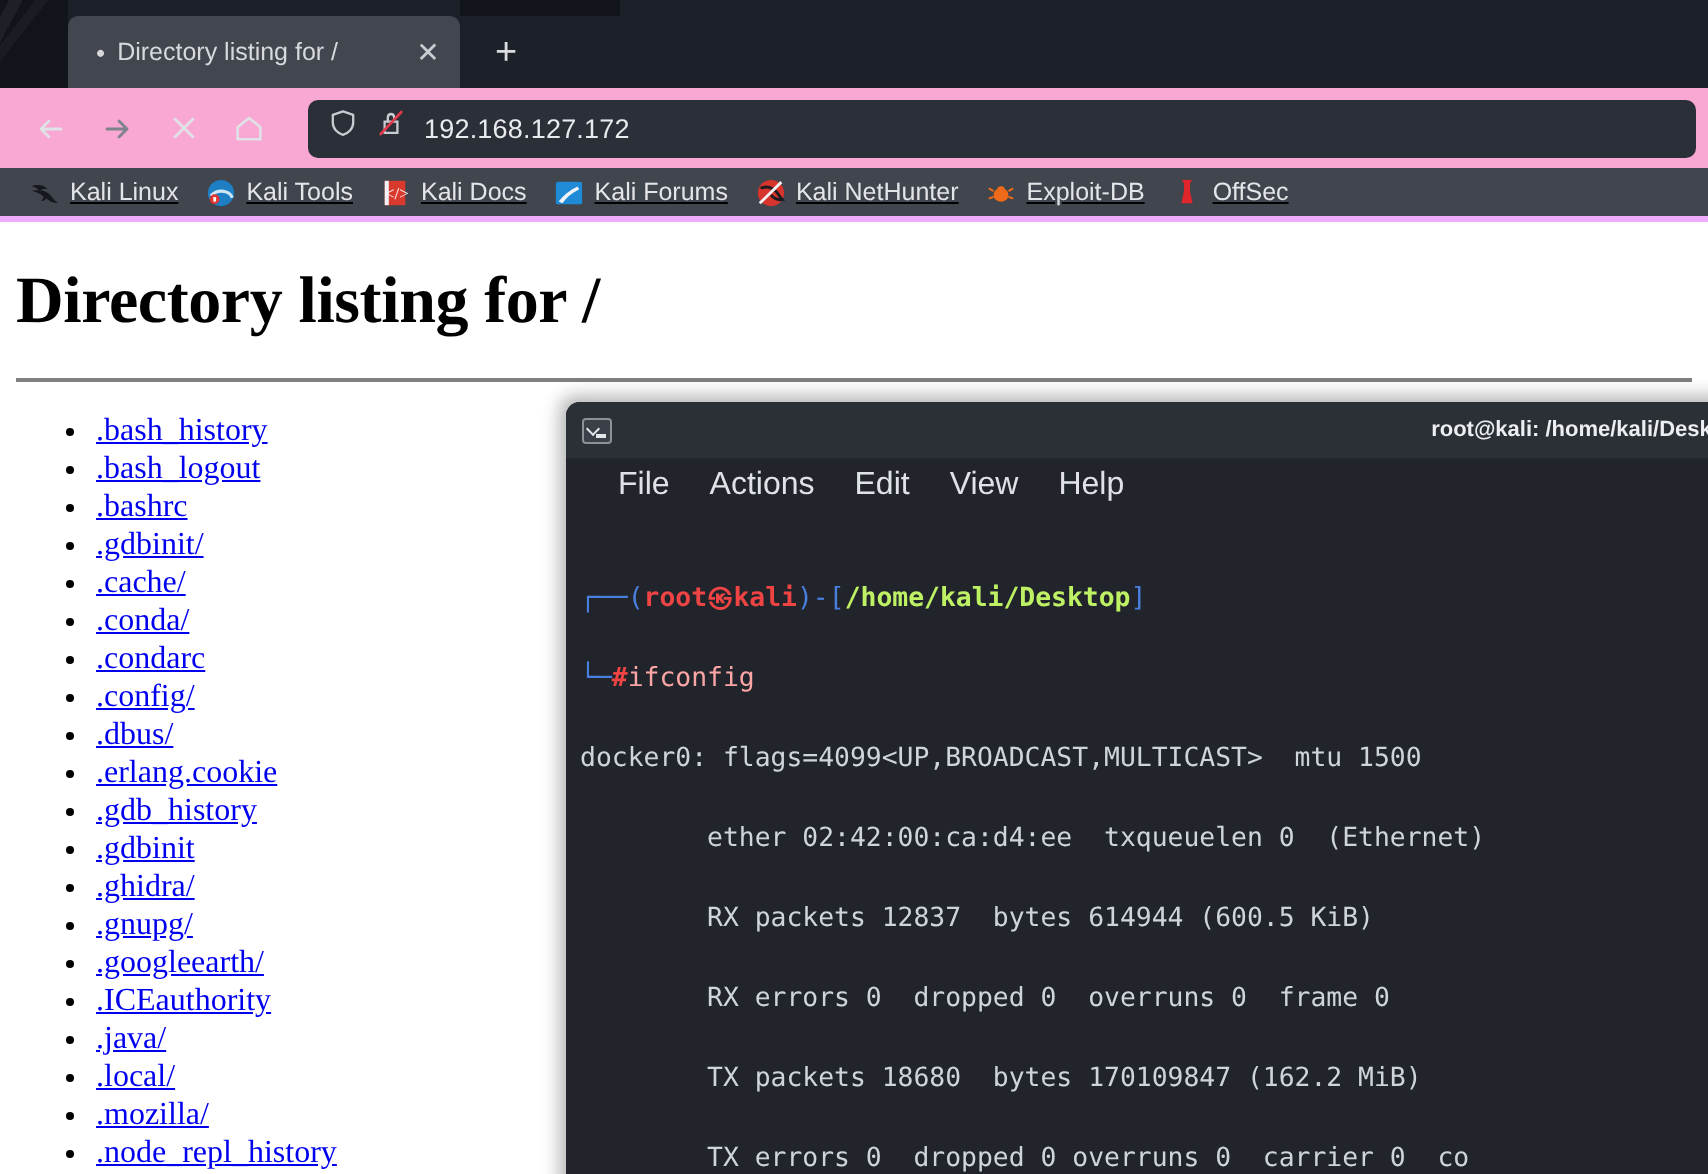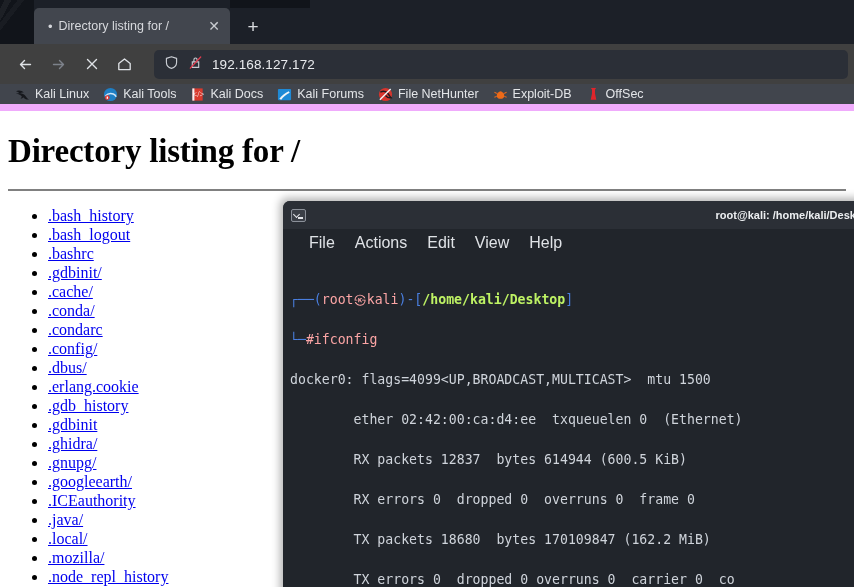--- a/index.html
+++ b/index.html
@@ -57,21 +57,21 @@
     color: #c9ccd1; font-size: 14px; line-height: 1;
   }
   .newtab {
     width: 30px; height: 30px; margin: 0 0 3px 8px; border-radius: 4px;
     display: flex; align-items: center; justify-content: center;
     color: #d9dbdf; font-size: 19px; line-height: 1; font-weight: 300;
   }
 
   
   .navbar {
-    height: 40px; background: #404040; display: flex; align-items: center;
+    height: 40px; background: #f9a8d4; display: flex; align-items: center;
     padding: 0 6px 0 10px; gap: 2px; flex: 0 0 auto;
   }
   .navbtn {
     width: 31px; height: 31px; border-radius: 4px; flex: 0 0 auto;
     display: flex; align-items: center; justify-content: center;
   }
   .navbtn svg { display: block; }
   .urlbar {
     flex: 1; height: 29px; margin-left: 12px; background: #2b2f37;
     border-radius: 5px; display: flex; align-items: center;
@@ -79,21 +79,22 @@
   }
   .url-text {
     color: #e8eaed; font-size: 13.5px; white-space: nowrap;
     letter-spacing: .1px;
   }
 
   
   .bookmarks {
     height: 27px; background: #41454d; display: flex; align-items: center;
     padding: 0 0 0 8px; gap: 0; flex: 0 0 auto; overflow: hidden;
-    border-bottom: 7px solid #f0abfc;
+    border-bottom: 3px solid #f0abfc;
+    text-decoration: underline;
   }
   .bm {
     display: flex; align-items: center; gap: 5px; padding: 2px 7px;
     border-radius: 3px; white-space: nowrap; flex: 0 0 auto;
   }
   .bm-label { color: #e3e5e8; font-size: 12.5px; }
   .bm-icon { width: 15px; height: 15px; flex: 0 0 auto; display: block; }
 
   
   .page {
@@ -162,21 +163,21 @@
     color: #dfe2e6; font-size: 16px; padding: 3px 10px; border-radius: 3px;
   }
   .term-body {
     flex: 1; background: #21252b; overflow: hidden;
     font-family: "DejaVu Sans Mono", "Liberation Mono", monospace;
     font-size: 13.2px; line-height: 20px;
     padding: 14px 0 0 7px; color: #d3d7de;
     white-space: pre;
   }
   .term-body .c-blue { color: #4a7fe0; }
-  .term-body .c-red  { color: #fca5a5; font-weight: normal; }
+  .term-body .c-red  { color: #ef4444; font-weight: bold; }
   .term-body .c-white{ color: #bef264; font-weight: bold; }
   .term-body .c-green{ color: #fca5a5; }
   .term-body .c-plain{ color: #cfd4db; }
   .term-line { display: block; }
 </style>
 </head>
 <body>
 
 <div id="screen">
 
@@ -279,21 +280,21 @@
       </div>
 
       <div class="bm">
         <span class="bm-icon">
           <svg width="15" height="15" viewBox="0 0 16 16">
             <circle cx="8" cy="8" r="7" fill="#d6342c"></circle>
             <path d="M2.5 5.5 C5.5 4 9 5 11 7.5 C12.2 9 13 10.5 14 11.5 C11.5 12 9.5 10.8 8 9" stroke="#1a1c20" stroke-width="1.5" fill="none"></path>
             <path d="M2 13.5 L13.5 2.2" stroke="#f3f4f6" stroke-width="1.5"></path>
           </svg>
         </span>
-        <span class="bm-label">File NetHunter</span>
+        <span class="bm-label">Kali NetHunter</span>
       </div>
 
       <div class="bm">
         <span class="bm-icon">
           <svg width="15" height="15" viewBox="0 0 16 16">
             <ellipse cx="8" cy="9" rx="4" ry="3.6" fill="#ef6a18"></ellipse>
             <ellipse cx="8" cy="6.2" rx="2" ry="1.8" fill="#ef6a18"></ellipse>
             <path d="M4 7 L1.5 5.5 M12 7 L14.5 5.5 M4 10 L1.5 11 M12 10 L14.5 11" stroke="#ef6a18" stroke-width="1.1"></path>
           </svg>
         </span>

